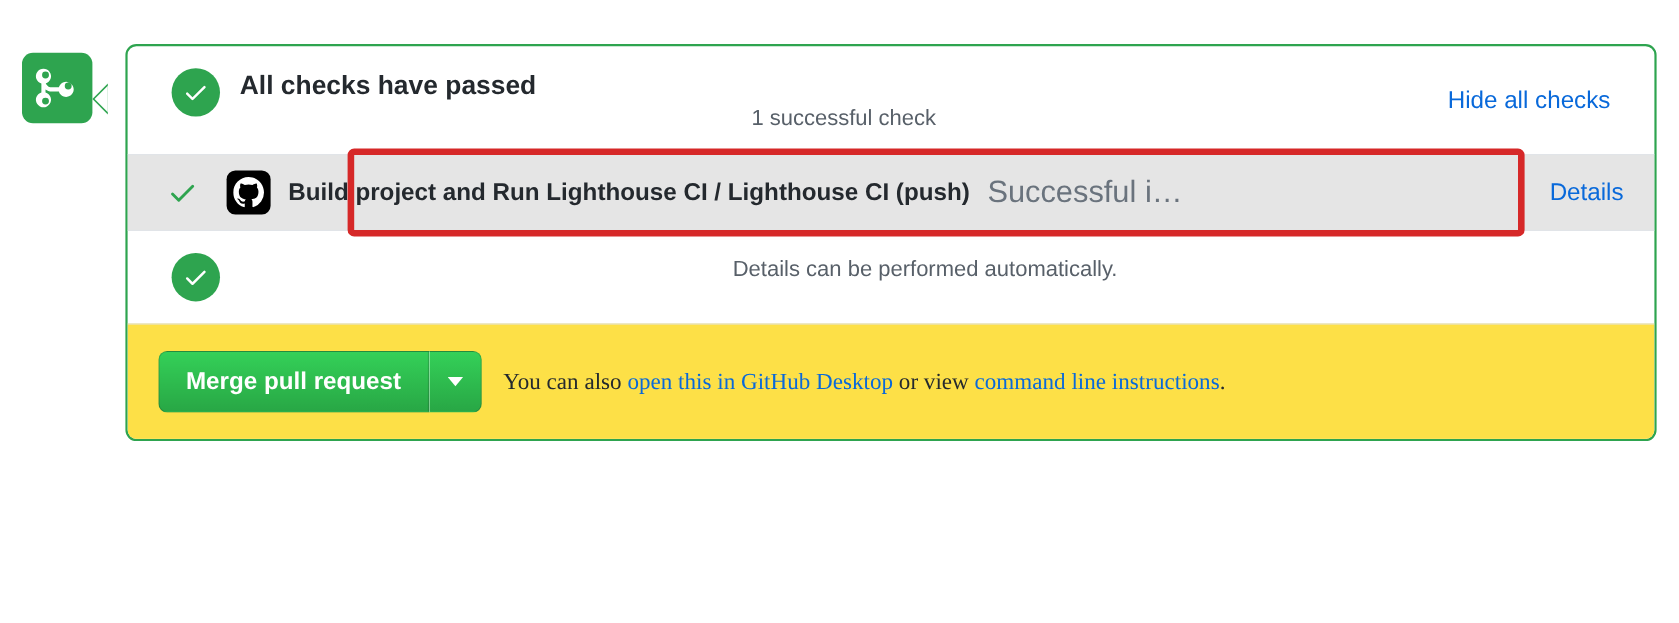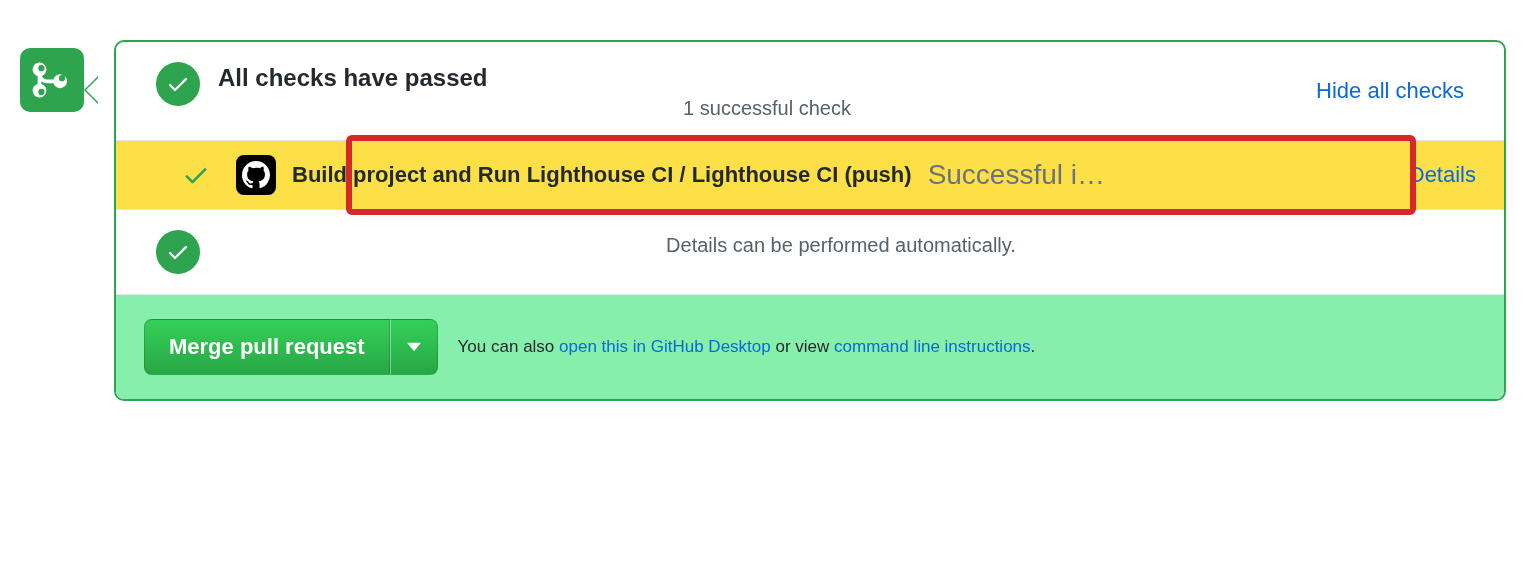--- a/index.html
+++ b/index.html
@@ -85,22 +85,21 @@
     color: #0969da;
     font-size: 22px;
     font-weight: 400;
     cursor: pointer;
     align-self: center;
     text-align: right;
   }
   .checks-list {
     border-top: 1px solid #e1e4e8;
     border-bottom: 1px solid #e1e4e8;
-    background: #fde047;
-    padding-left: 30px;
+    background: #e5e5e5;
   }
   .check-row {
     display: flex;
     align-items: center;
     padding: 14px 28px;
     position: relative;
   }
   .highlight-box {
     position: absolute;
     border: 6px solid #d62828;
@@ -146,21 +145,21 @@
     min-width: 0;
   }
   .check-details {
     color: #0969da;
     font-size: 22px;
     cursor: pointer;
     margin-left: 20px;
   }
   .merge-actions {
     border-top: 1px solid #e1e4e8;
-    background: #86efac;
+    background: #fde047;
     padding: 24px 28px;
     display: flex;
     align-items: center;
     gap: 20px;
   }
   .btn-group {
     display: flex;
   }
   .btn-merge {
     background: linear-gradient(#34d058, #28a745);
@@ -177,22 +176,23 @@
     border: 1px solid rgba(27,31,35,.2);
     border-left: 1px solid rgba(255,255,255,0.4);
     border-radius: 0 8px 8px 0;
     padding: 14px 16px;
     cursor: pointer;
     display: flex;
     align-items: center;
   }
   .btn-dropdown svg { width: 14px; height: 10px; fill: #fff; }
   .merge-help {
-    font-size: 17px;
+    font-size: 21px;
     color: #24292e;
+    font-family: Liberation Serif, serif;
   }
   .merge-help a {
     color: #0969da;
     text-decoration: none;
     cursor: pointer;
   }
 </style>
 </head>
 <body>
 

